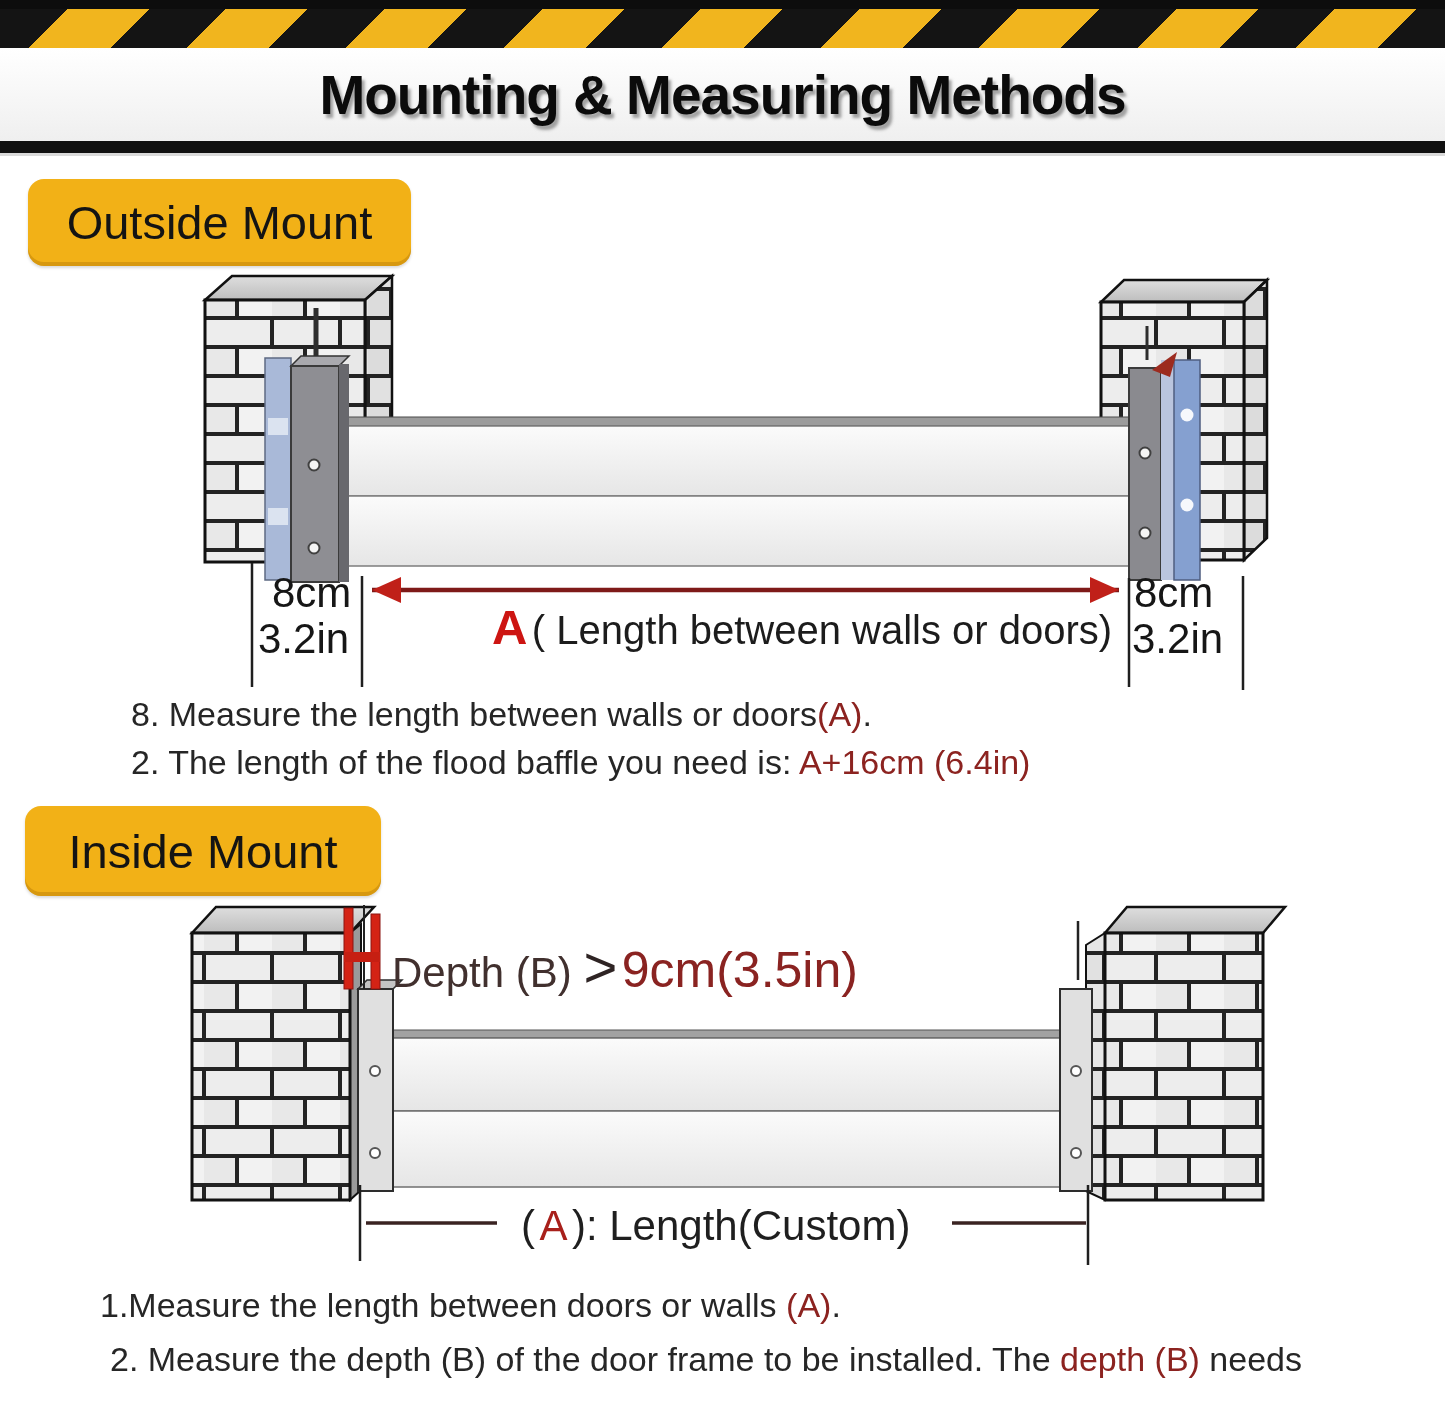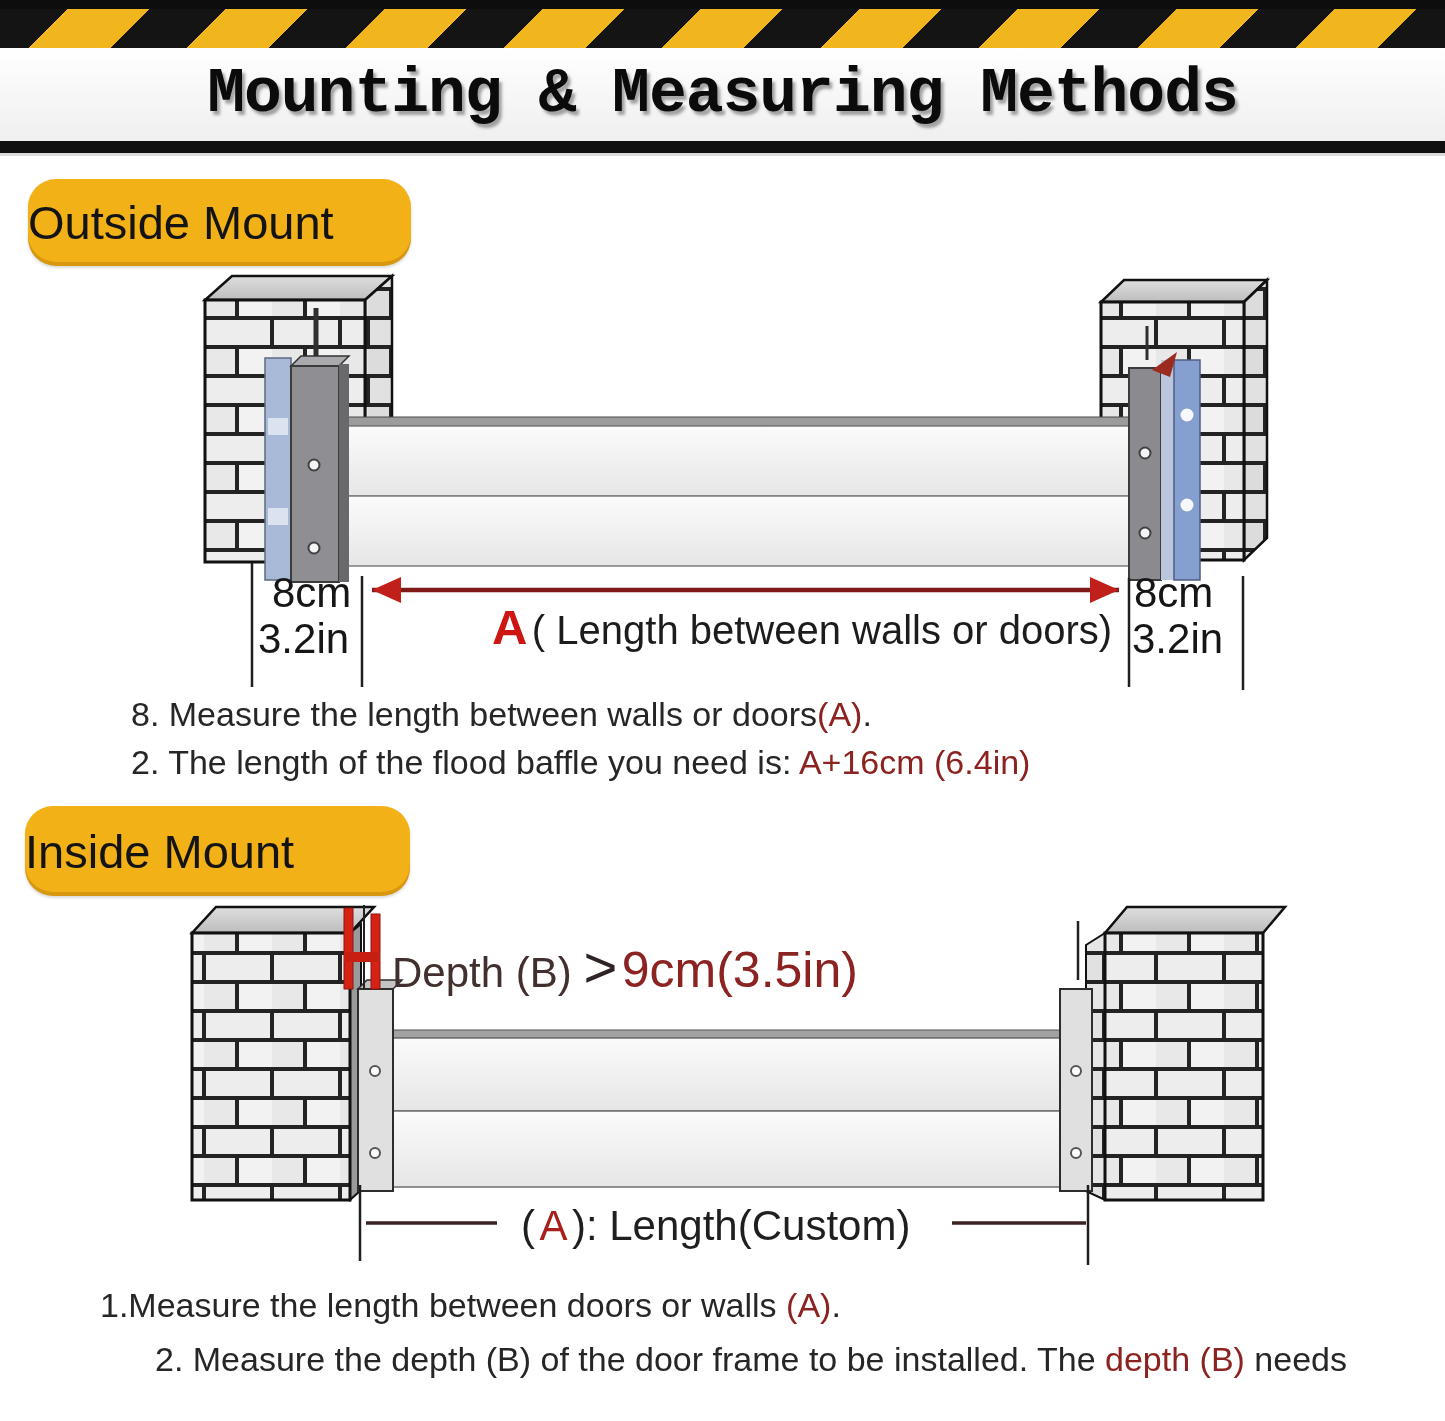--- a/index.html
+++ b/index.html
@@ -5,31 +5,31 @@
   html,body{margin:0;padding:0;background:#ffffff;}
   .page{position:relative;width:1445px;height:1421px;background:#ffffff;overflow:hidden;
         font-family:"Liberation Sans",sans-serif;}
 
   
   .hazard-band{position:absolute;top:0;left:0;width:1445px;height:48px;
     background:repeating-linear-gradient(135deg,#141414 0 54px,#f1b51e 54px 112px);}
   .hazard-topbar{position:absolute;top:0;left:0;width:1445px;height:9px;background:#0d0d0d;}
   .title-band{position:absolute;top:48px;left:0;width:1445px;height:93px;
     background:linear-gradient(#ffffff,#efefef);display:flex;align-items:center;justify-content:center;}
-  .page-title{font-size:63px;font-weight:bold;letter-spacing:-1px;color:#0b0b0b;
-    text-shadow:3px 4px 3px rgba(105,105,105,.6);white-space:nowrap;font-family:Liberation Mono, monospace;}
+  .page-title{font-size:55px;font-weight:bold;letter-spacing:-1px;color:#0b0b0b;
+    text-shadow:3px 4px 3px rgba(105,105,105,.6);white-space:nowrap;}
   .black-bar{position:absolute;top:141px;left:0;width:1445px;height:12px;background:#101010;}
   .gray-hairline{position:absolute;top:153px;left:0;width:1445px;height:3px;background:#d9d9d9;}
 
   
-  .badge{position:absolute;background:#f2b117;border-radius:28px;
-    display:flex;align-items:center;justify-content:flex-start;
+  .badge{position:absolute;background:#f2b117;border-radius:16px;
+    display:flex;align-items:center;justify-content:center;
     font-size:47px;color:#141414;box-shadow:inset 0 -4px 0 rgba(165,105,0,.35), 0 2px 3px rgba(0,0,0,.15);}
   .badge-outside{left:28px;top:179px;width:383px;height:87px;}
-  .badge-inside{left:25px;top:806px;width:385px;height:90px;}
+  .badge-inside{left:25px;top:806px;width:356px;height:90px;}
 
   
   .diag{position:absolute;left:0;}
   #diag1{top:260px;}
   #diag2{top:895px;}
   .svgt{font-family:"Liberation Sans",sans-serif;}
   .t-dim{font-size:42px;fill:#161616;}
   .t-a{font-size:49px;font-weight:bold;fill:#cd1512;}
   .t-span{font-size:40px;fill:#1c1c1c;}
   .t-depth1{font-size:42px;fill:#41302e;}
@@ -37,21 +37,21 @@
   .t-depth2{font-size:50px;fill:#8a2321;}
   .t-len{font-size:42px;fill:#1f1f1f;}
   .t-lenA{font-size:42px;fill:#a8201b;}
 
   
   .step{position:absolute;font-size:34px;color:#262626;white-space:nowrap;line-height:40px;}
   .hl-red{color:#8c2320;}
   .step-o1{left:131px;top:694px;}
   .step-o2{left:131px;top:742px;}
   .step-i1{left:100px;top:1285px;}
-  .step-i2a{left:110px;top:1339px;margin-left:45px;}
+  .step-i2a{left:110px;top:1339px;}
   .step-i2b{left:91px;top:1377px;}
 </style>
 </head>
 <body>
 
 <div class="page">
 
   <div class="hazard-band"></div>
   <div class="hazard-topbar"></div>
   <div class="title-band">

